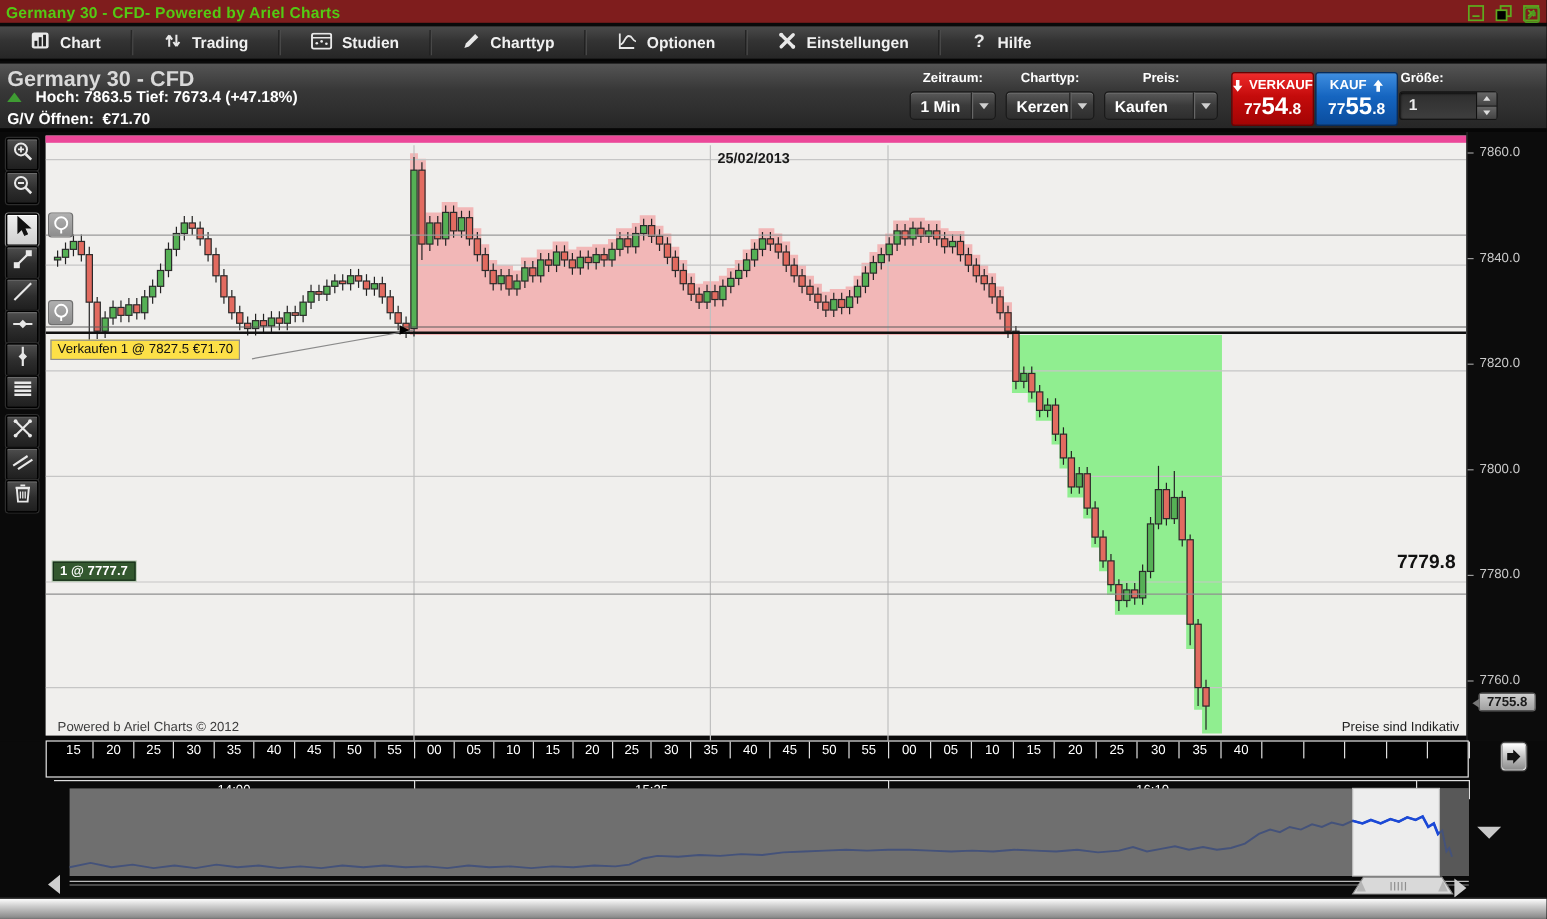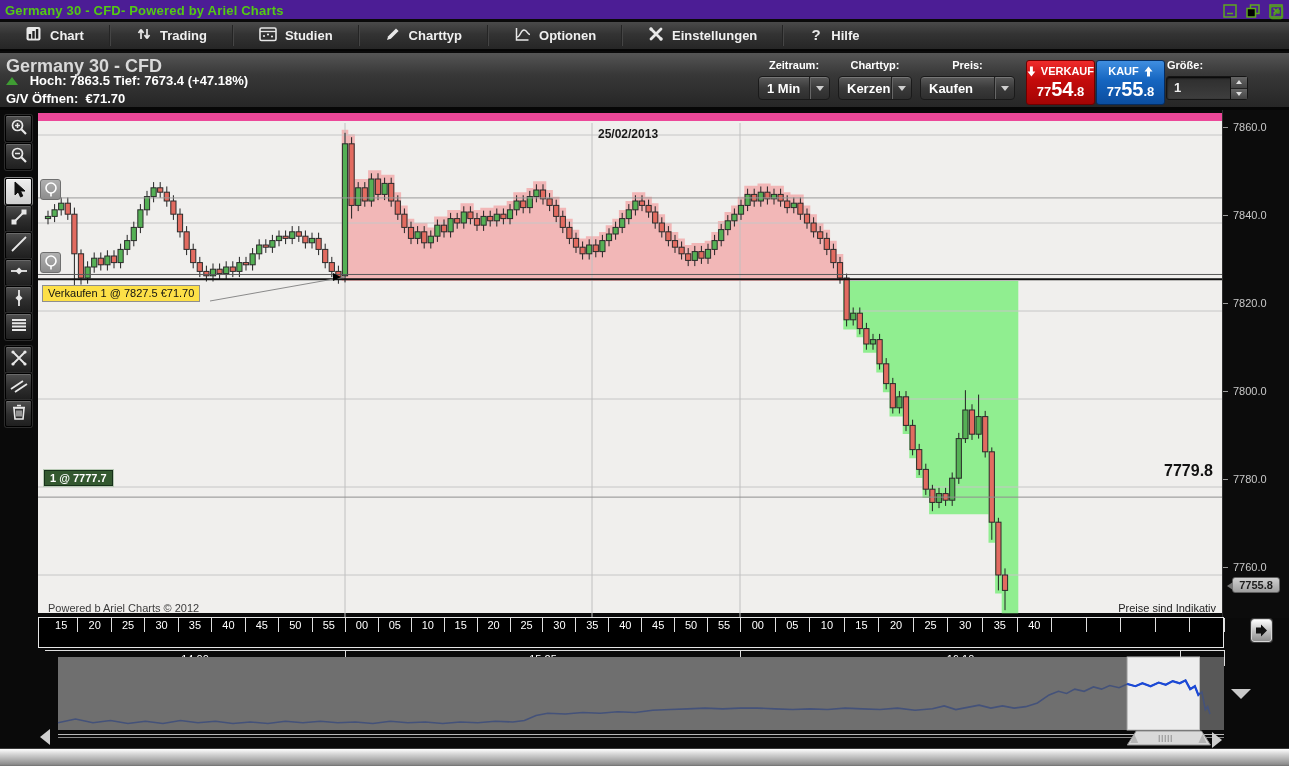--- a/index.html
+++ b/index.html
@@ -1,20 +1,20 @@
 <!DOCTYPE html>
 <html><head>
 <meta charset="utf-8">
 <style>
   html,body{margin:0;padding:0;background:#000;}
   *{box-sizing:border-box;font-family:"Liberation Sans",sans-serif;}
   #screen{position:relative;width:1289px;height:766px;background:#0a0a0a;overflow:hidden;}
 
   
-  #titlebar{position:absolute;left:0;top:0;width:1289px;height:19px;background:#4c1d95;text-decoration:underline;}
+  #titlebar{position:absolute;left:0;top:0;width:1289px;height:19px;background:#7f1d1d;text-decoration:underline;}
   #title-text{position:absolute;left:5px;top:3px;font-size:13px;font-weight:bold;color:#54c914;letter-spacing:.2px;}
   #win-controls{position:absolute;right:6px;top:4px;display:flex;gap:9px;}
   .winbtn{width:14px;height:14px;cursor:pointer;}
 
   
   #menubar{position:absolute;left:0;top:22px;width:1289px;height:29px;
     background:linear-gradient(#4a4a4a,#333 45%,#262626);border-bottom:2px solid #050505;
     display:flex;align-items:stretch;}
   .menu-item{display:flex;align-items:center;gap:8px;padding:0 25px;color:#f0f0f0;
     font-size:13px;font-weight:bold;cursor:pointer;}
@@ -52,21 +52,21 @@
   .tri-dn{width:0;height:0;border-left:3.5px solid transparent;border-right:3.5px solid transparent;border-top:4.5px solid #ddd;}
 
   
   #toolbar{position:absolute;left:0;top:110px;width:38px;height:508px;background:#0a0a0a;}
   .tool-btn{position:absolute;left:5px;width:27px;height:27px;border-radius:2px;cursor:pointer;
     background:linear-gradient(#4e4e4e,#2d2d2d 55%,#1f1f1f);border:1px solid #000;box-shadow:inset 0 1px 0 #6a6a6a, 0 0 0 1px #2c2c2c;
     display:flex;align-items:center;justify-content:center;}
   .tool-btn.active{background:linear-gradient(#efefef,#cfcfcf);box-shadow:inset 0 1px 0 #fff, 0 0 0 1px #888;}
 
   
-  #chart-wrap{position:absolute;left:38px;top:113px;width:1240px;height:500px;background:#f0efed;border-top:8px solid #ec4899;}
+  #chart-wrap{position:absolute;left:38px;top:113px;width:1240px;height:500px;background:#f0efed;border-top:6px solid #ec4899;}
   #chart-svg{position:absolute;left:0;top:0;cursor:crosshair;}
   #chart-overlay{position:absolute;left:0;top:0;width:1184px;height:500px;pointer-events:none;}
   #chart-overlay > *{pointer-events:auto;}
   #date-label{position:absolute;left:560px;top:6px;font-size:12px;font-weight:bold;color:#1a1a1a;}
   #position-label{position:absolute;left:4px;top:164px;height:17px;background:#fde047;border:1px solid #8f8f8f;
     font-size:11px;color:#111;padding:1px 5px;white-space:nowrap;cursor:move;}
   #order-tag{position:absolute;left:6px;top:349px;height:16px;background:#33582f;border:1px solid #17301a;
     font-size:11px;font-weight:bold;color:#fff;padding:1px 5px;white-space:nowrap;cursor:move;box-shadow:0 0 0 1px #b7c9b4;}
   #price-marker{position:absolute;left:1060px;top:341px;width:115px;text-align:right;font-size:16px;font-weight:bold;color:#111;}
   #watermark{position:absolute;left:10px;top:481px;font-size:11px;color:#3c3c3c;}

